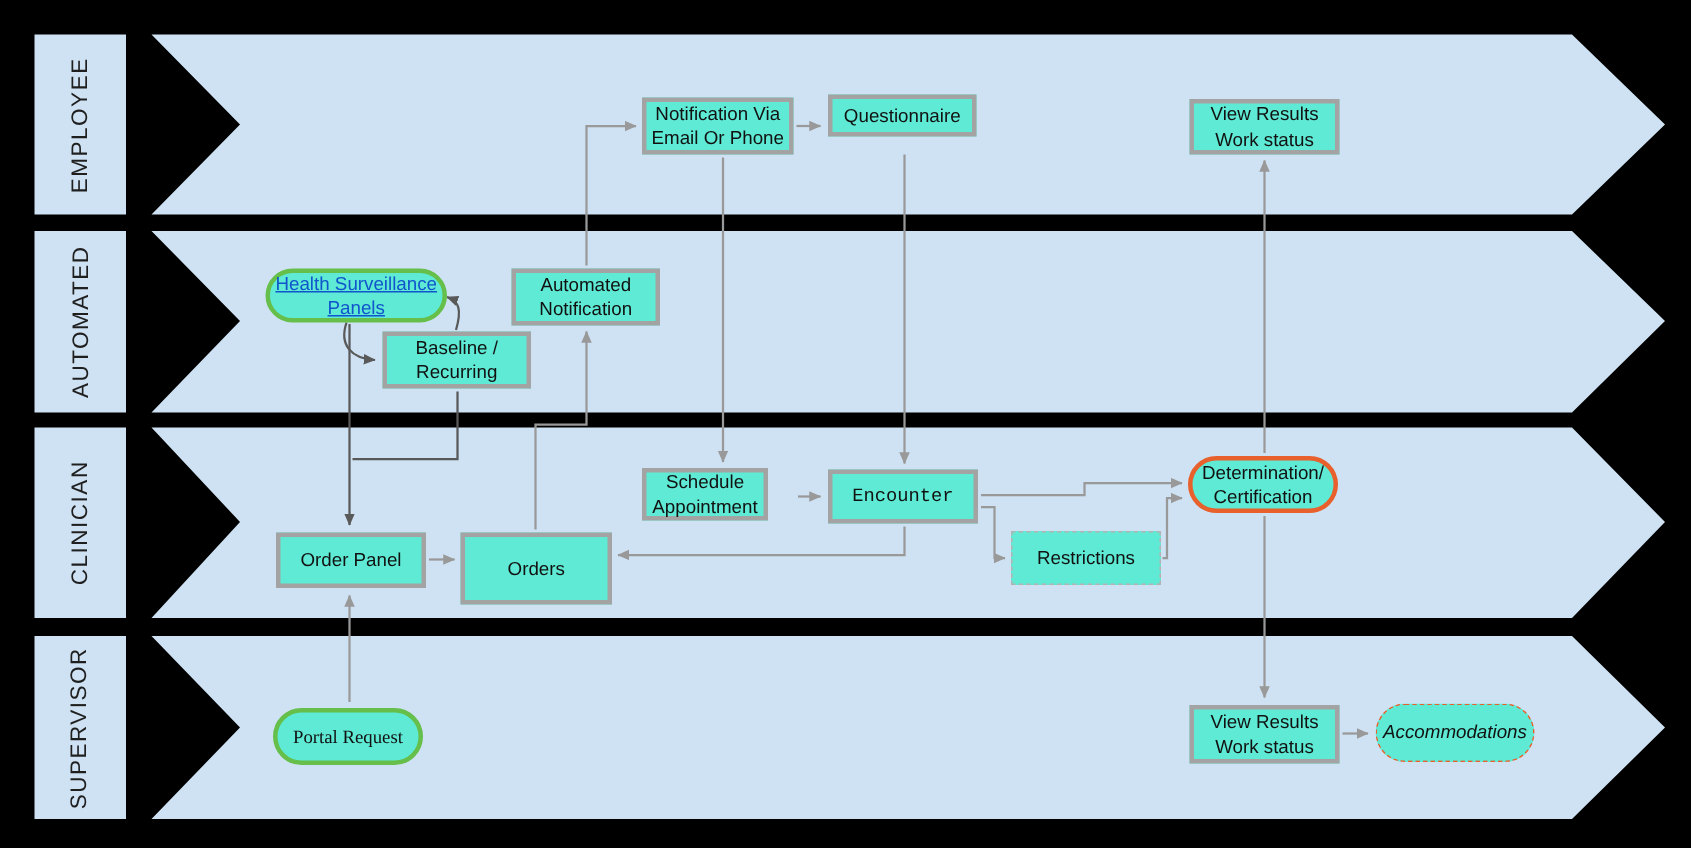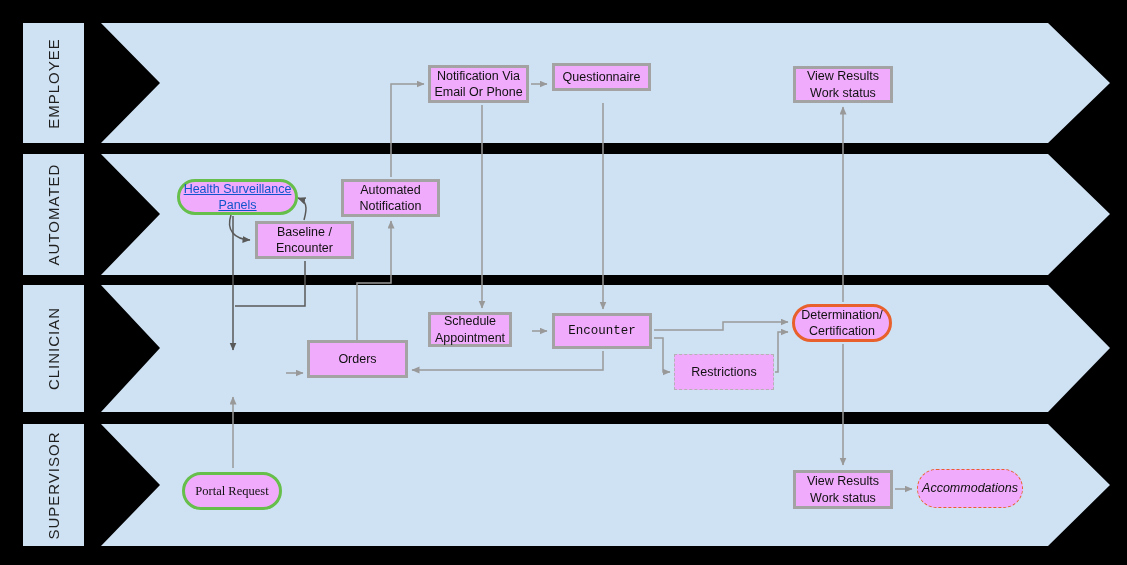--- a/index.html
+++ b/index.html
@@ -10,21 +10,21 @@
   svg.layer { position:absolute; left:0; top:0; }
   .lane-label {
     position:absolute; left:23px; width:61px; background:#cfe2f3;
     display:flex; align-items:center; justify-content:center;
   }
   .lane-label span {
     transform:rotate(-90deg); white-space:nowrap;
     font-size:15px; letter-spacing:1px; color:#1f1f1f;
   }
   .node {
-    position:absolute; background:#f0abfc; box-sizing:border-box;
+    position:absolute; background:#5eead4; box-sizing:border-box;
     display:flex; align-items:center; justify-content:center;
     text-align:center; font-size:12.5px; line-height:1.3; color:#111;
   }
   .pre { white-space:pre-line; }
   .proc   { border:3px solid #a3a3a3; }
   .stadium{ border-radius:20px; }
   .green  { border:3.5px solid #65bf4a; }
   .orange { border:3.5px solid #e8612d; }
   .dash-gray { border:1.5px dashed #b3b3b3; }
   .dash-red  { border:1.5px dashed #e8612d; }
@@ -102,28 +102,31 @@
     <span class="pre">View Results
 Work status</span>
   </div>
 
   <div class="node stadium green" style="left:177px;top:179px;width:121px;height:36px;">
     <span class="pre link">Health Surveillance
 Panels</span>
   </div>
   <div class="node proc" style="left:255px;top:221px;width:99px;height:38px;">
     <span class="pre">Baseline /
-Encounter</span>
+Recurring</span>
   </div>
   <div class="node proc" style="left:341px;top:179px;width:99px;height:38px;">
     <span class="pre">Automated
 Notification</span>
   </div>
 
-  <div class="node proc" style="left:307px;top:340px;width:101px;height:38px;">
+  <div class="node proc" style="left:184px;top:355px;width:100px;height:37px;">
+    <span class="pre">Order Panel</span>
+  </div>
+  <div class="node proc" style="left:307px;top:355px;width:101px;height:48px;">
     <span class="pre">Orders</span>
   </div>
   <div class="node proc" style="left:428px;top:312px;width:84px;height:35px;">
     <span class="pre">Schedule
 Appointment</span>
   </div>
   <div class="node proc" style="left:552px;top:313px;width:100px;height:36px;font-family:Liberation Mono, monospace;">
     <span class="pre">Encounter</span>
   </div>
   <div class="node dash-gray" style="left:674px;top:354px;width:100px;height:36px;">

